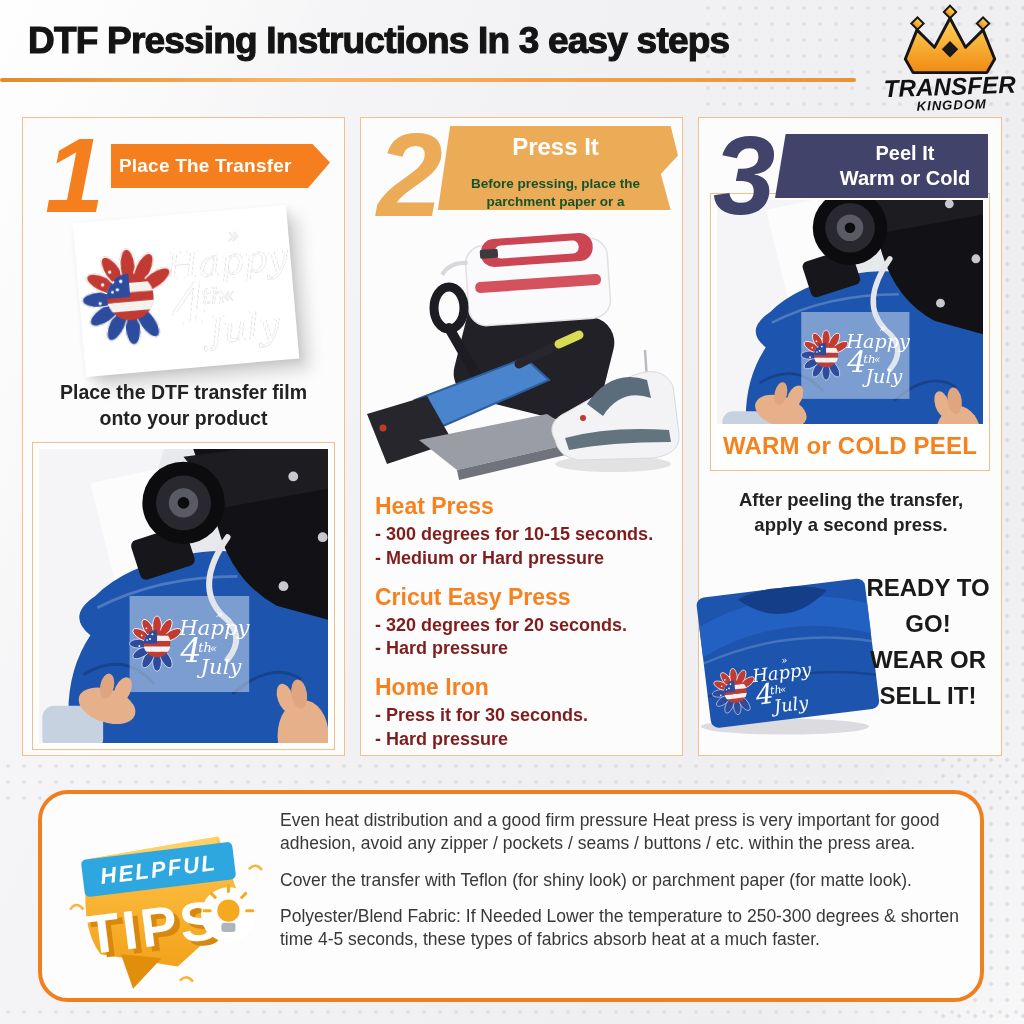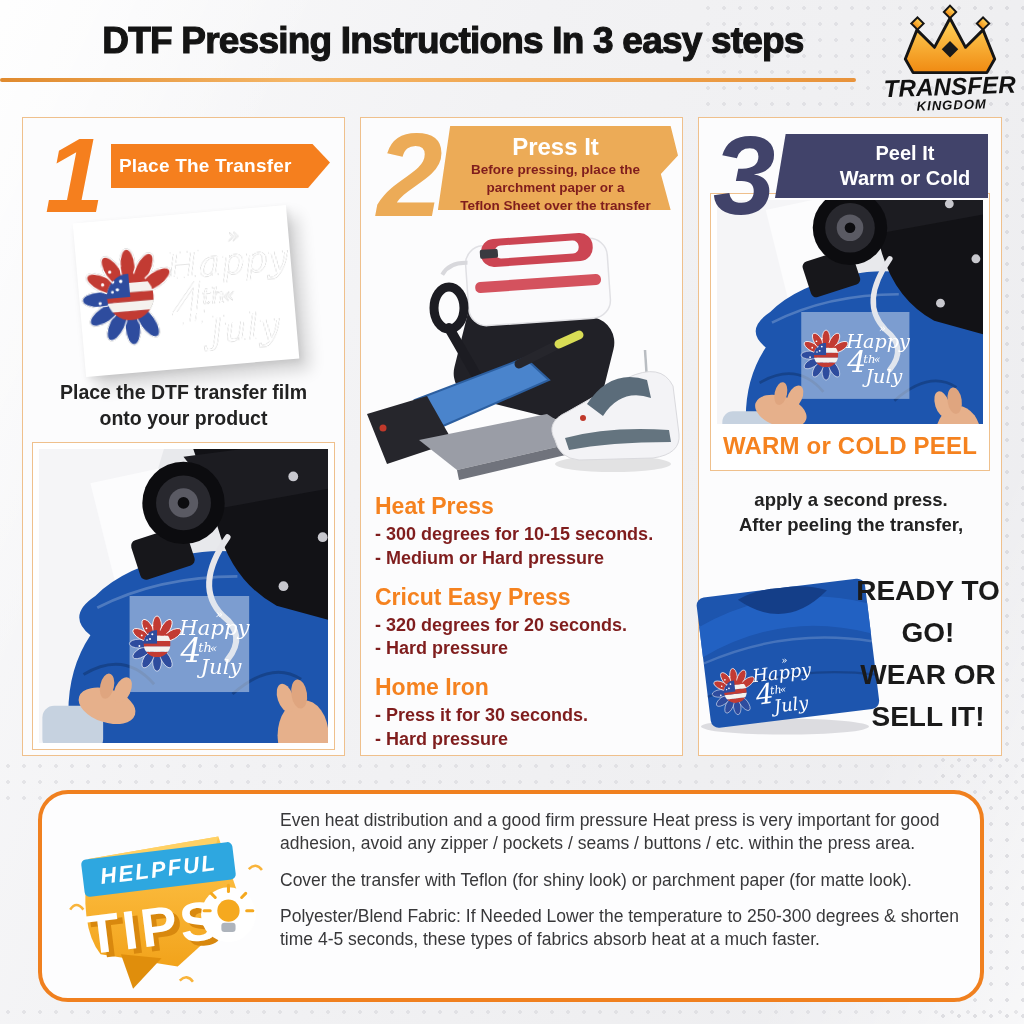--- a/index.html
+++ b/index.html
@@ -8,21 +8,21 @@
     background:linear-gradient(112deg,#fafafb 0%,#f2f2f4 38%,#efeff1 70%,#ededf0 100%);
     font-family:"Liberation Sans",sans-serif;color:#2b2b2b;
   }
   .dots{position:absolute;background-image:radial-gradient(circle,#d2d2d7 1.6px,transparent 1.9px);
         background-size:16px 16px;pointer-events:none;}
   .sweep{position:absolute;left:0;top:0;width:1024px;height:1024px;pointer-events:none;
         background:linear-gradient(115deg,rgba(255,255,255,.85) 0%,rgba(255,255,255,0) 22%),
                    linear-gradient(295deg,rgba(255,255,255,.6) 0%,rgba(255,255,255,0) 18%);}
   
   .title{position:absolute;left:28px;top:20px;width:850px;margin:0;
-         font-size:37px;font-weight:bold;letter-spacing:-0.8px;color:#141414;text-align:center;
+         font-size:37px;font-weight:bold;letter-spacing:-0.8px;color:#141414;
          -webkit-text-stroke:1.1px #141414;}
   .title-underline{position:absolute;left:0;top:78px;width:856px;height:4px;border-radius:2px;
          background:linear-gradient(90deg,#e08a2e,#f5b768 35%,#efa34c 65%,#e8933b);}
   .logo{position:absolute;left:882px;top:4px;width:136px;height:110px;}
   
   .card{position:absolute;top:117px;height:639px;background:#fcfcfd;border:1.5px solid #efc08c;box-sizing:border-box;}
   #card1{left:22px;width:323px;}
   #card2{left:360px;width:323px;}
   #card3{left:698px;width:304px;}
   .step-num{position:absolute;font-weight:bold;font-style:italic;line-height:1;z-index:3;margin:0;}
@@ -30,42 +30,42 @@
   #num2{left:16px;top:-2px;font-size:118px;color:#ecab57;}
   #num3{left:14px;top:2px;font-size:112px;color:#41436a;}
   .ribbon1{position:absolute;left:88px;top:26px;width:219px;height:44px;background:#f57f1e;z-index:2;
           clip-path:polygon(0 0,92% 0,100% 42%,90% 100%,0 100%);
           display:flex;align-items:center;padding-left:8px;box-sizing:border-box;}
   .ribbon1 .rb-label{color:#fff;font-weight:bold;font-size:19px;letter-spacing:.2px;}
   .ribbon2{position:absolute;left:72px;top:8px;width:245px;height:84px;background:#ecab57;z-index:2;
           clip-path:polygon(7% 0,97% 0,100% 35%,93% 57%,97% 100%,2% 100%);
           text-align:center;padding-top:7px;box-sizing:border-box;}
   .ribbon2 .rb-title{color:#fff;font-weight:bold;font-size:24px;}
-  .ribbon2 .rb-cap{color:#7f1d1d;font-weight:bold;font-size:13.5px;line-height:1.32;margin-top:0;}
+  .ribbon2 .rb-cap{color:#14532d;font-weight:bold;font-size:13.5px;line-height:1.32;margin-top:14px;}
   .banner3{position:absolute;left:76px;top:16px;width:213px;height:64px;background:#41436a;z-index:2;
           clip-path:polygon(5% 0,100% 0,100% 100%,0 100%);
           display:flex;flex-direction:column;justify-content:center;text-align:center;}
   .banner3 div{color:#fff;font-weight:bold;font-size:20px;line-height:1.25;padding-left:47px;}
   .film{position:absolute;left:56px;top:96px;width:214px;height:154px;background:#fff;
         transform:rotate(-5deg);box-shadow:10px 12px 16px rgba(0,0,0,.16),2px 3px 6px rgba(0,0,0,.08);}
   .film svg{width:100%;height:100%;filter:drop-shadow(0.7px 0.8px 0.5px rgba(130,130,130,.95));}
   .caption{position:absolute;text-align:center;font-weight:bold;color:#222;}
   #caption1{left:8px;top:262px;width:305px;font-size:19.5px;line-height:1.33;}
   .photoframe{position:absolute;border:1.5px solid #efc08c;background:#fff;box-sizing:border-box;padding:6px;}
   #frame1{left:9px;top:324px;width:303px;height:308px;}
   #frame1 .photo{width:100%;height:100%;}
   #frame3{left:11px;top:75px;width:280px;height:278px;}
   #frame3 .photo{width:100%;height:224px;}
   .photo svg{width:100%;height:100%;display:block;}
   .peel-label{height:44px;display:flex;align-items:center;justify-content:center;
         color:#f5821f;font-weight:bold;font-size:24px;letter-spacing:.2px;}
   #after3{left:8px;top:370px;width:288px;font-size:18.5px;line-height:1.35;}
   .folded{position:absolute;left:-6px;top:418px;width:192px;height:222px;}
   .ready{position:absolute;left:156px;top:452px;width:146px;text-align:center;
-        font-weight:bold;font-size:28px;line-height:1.5;color:#1a1a1a;}
+        font-weight:bold;font-size:24px;line-height:1.5;color:#1a1a1a;}
   .machines{position:absolute;left:0;top:92px;width:321px;height:288px;}
   .methods{position:absolute;left:14px;top:375px;width:300px;}
   .method{margin-bottom:13px;}
   .method-name{color:#f5821f;font-weight:bold;font-size:23px;margin:0 0 3px;}
   .method-line{font-weight:bold;font-size:18px;line-height:1.32;color:#7f1d1d;}
   
   .tips{position:absolute;left:38px;top:790px;width:946px;height:212px;background:#fdfdfe;
         border:4px solid #f0801f;border-radius:30px;box-sizing:border-box;z-index:4;}
   .tips-badge{position:absolute;left:16px;top:12px;width:208px;height:188px;}
   .tips-text{position:absolute;left:238px;top:15px;width:700px;}
@@ -293,22 +293,22 @@
   </div>
   <div class="photoframe" id="frame3">
     <div class="photo">
       <svg viewBox="0 0 300 300" preserveAspectRatio="xMidYMid slice">
           <use href="#sym-press"></use>
         </svg>
     </div>
     <div class="peel-label">WARM or COLD PEEL</div>
   </div>
   <div class="caption" id="after3">
+    <div>After peeling the transfer,</div>
     <div>apply a second press.</div>
-    <div>After peeling the transfer,</div>
   </div>
   <svg class="folded" viewBox="0 0 240 225">
       <use href="#sym-folded"></use>
     </svg>
   <div class="ready">
     <div>READY TO GO!</div>
     <div>WEAR OR</div>
     <div>SELL IT!</div>
   </div>
 </section>

